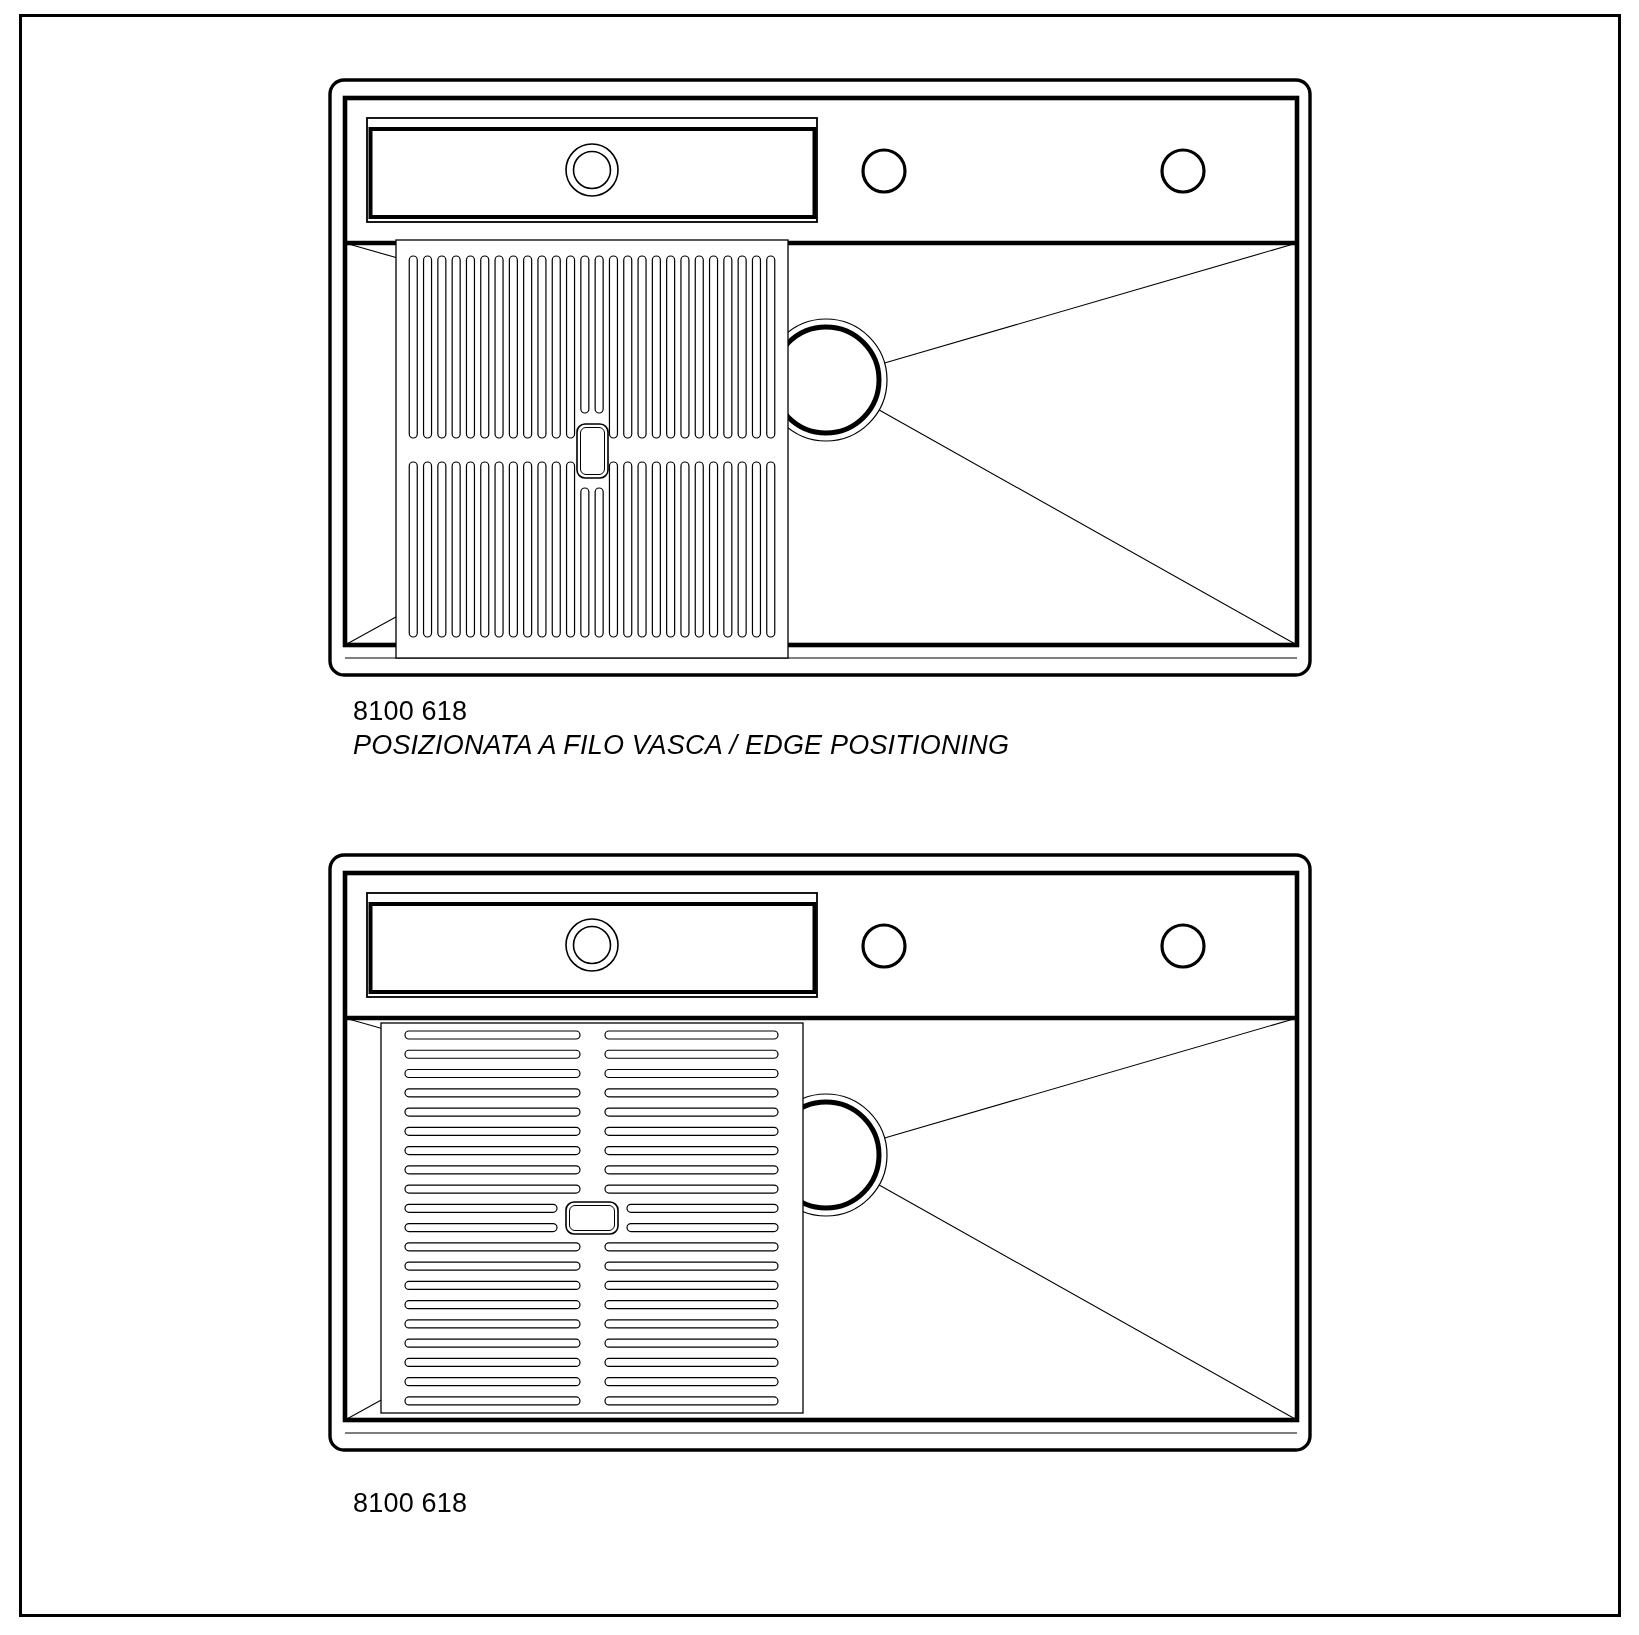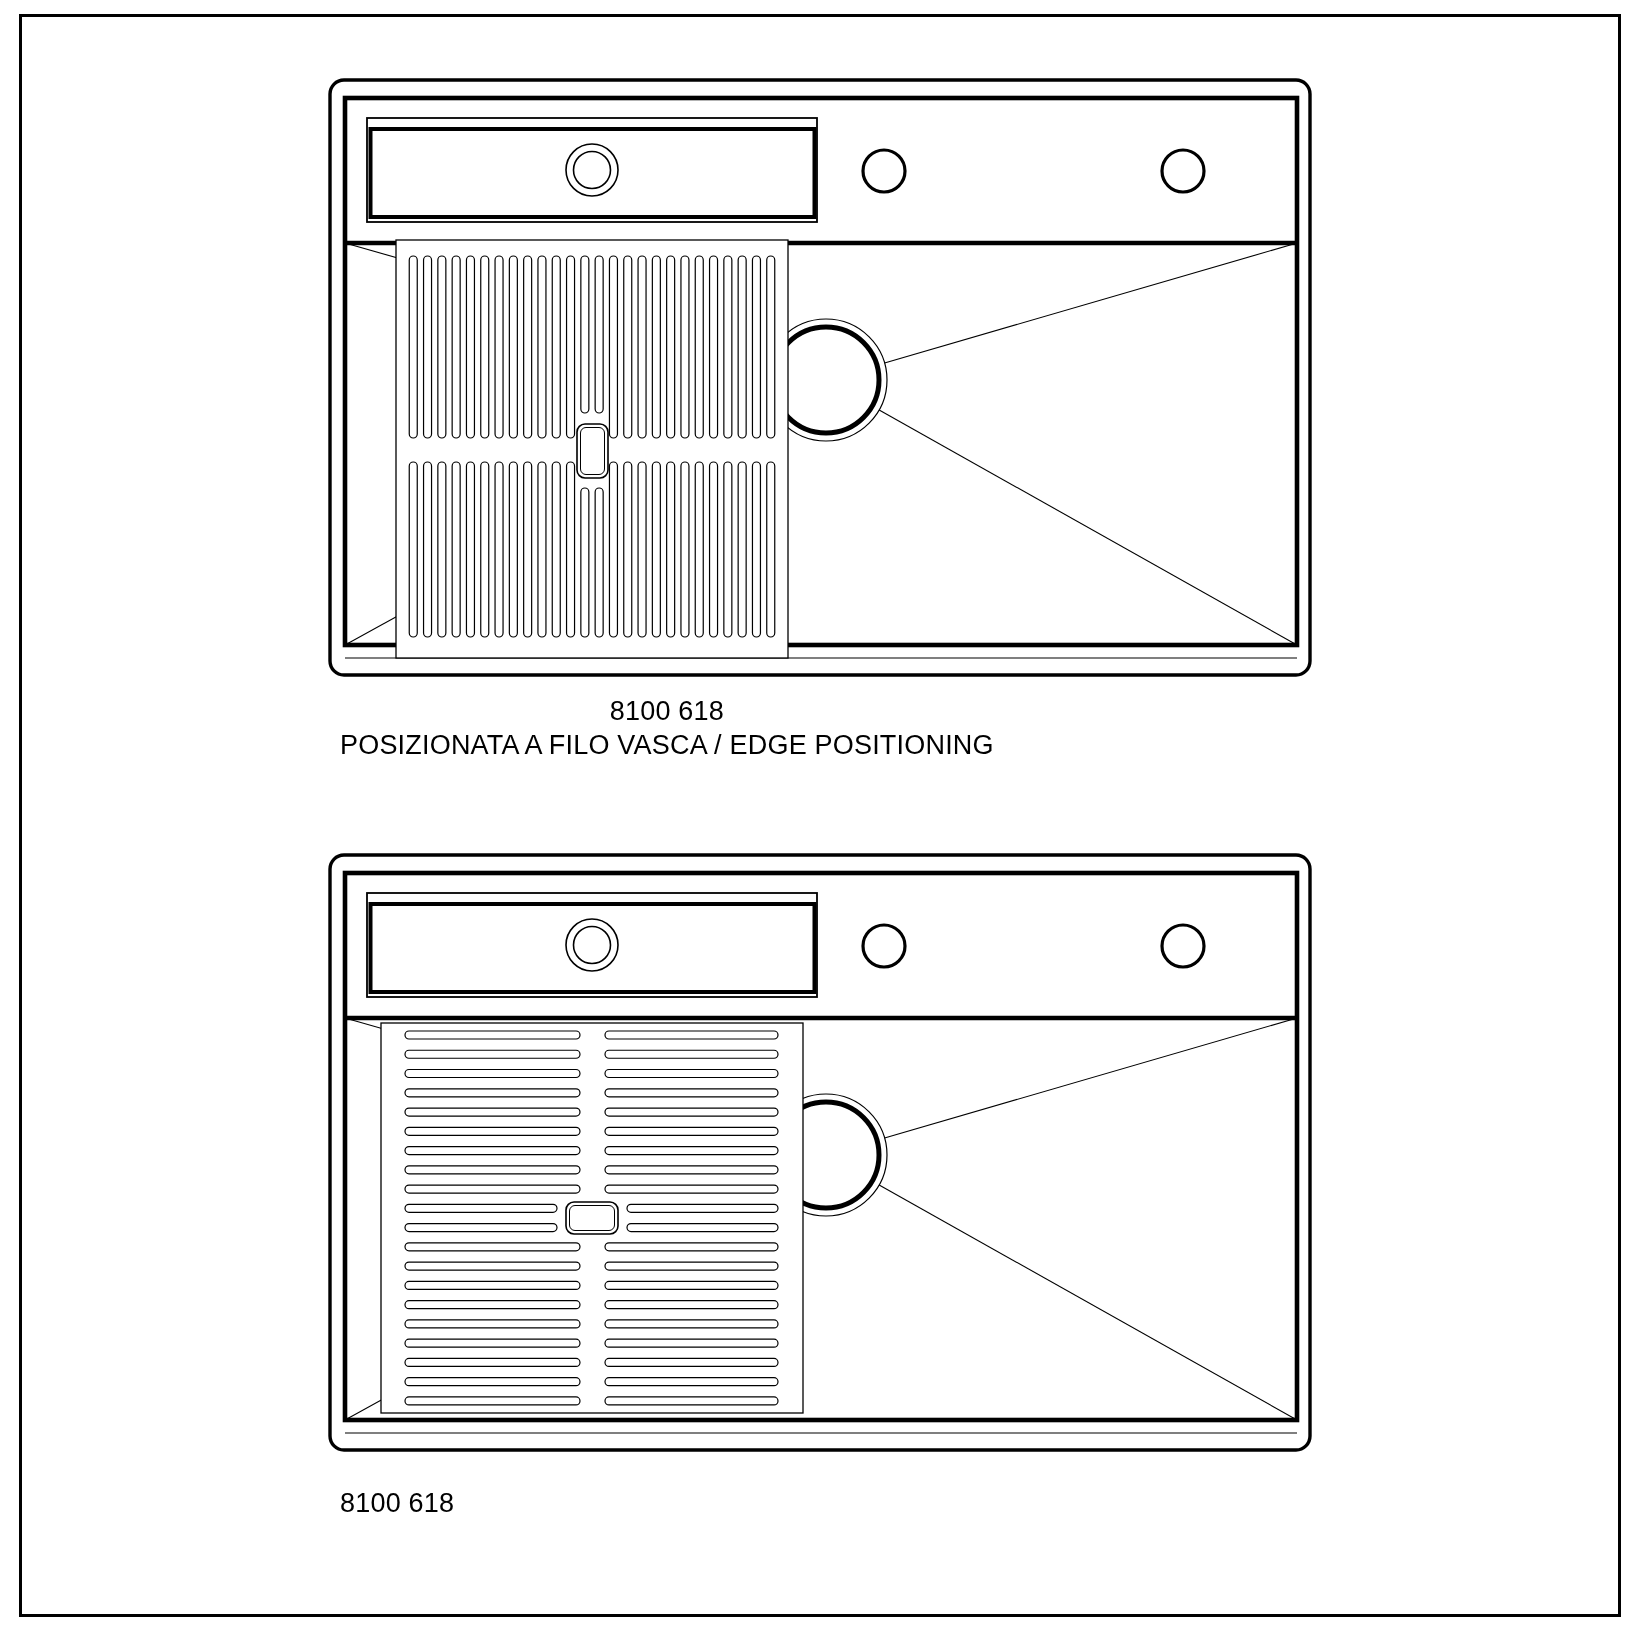--- a/index.html
+++ b/index.html
@@ -1,24 +1,24 @@
 <!DOCTYPE html>
 <html><head>
 <meta charset="utf-8">
 <style>
   html,body{margin:0;padding:0;background:#ffffff;}
   body{width:1639px;height:1635px;position:relative;overflow:hidden;
        font-family:"Liberation Sans",sans-serif;}
   .sheet-border{position:absolute;left:19px;top:14px;width:1602px;height:1603px;
        box-sizing:border-box;border:3.5px solid #000;}
   #diagram-svg{position:absolute;left:0;top:0;}
-  .caption-block{position:absolute;left:340px;color:#000;font-size:27px;
-       line-height:34px;letter-spacing:0.2px;white-space:nowrap;text-align:center;}
+  .caption-block{position:absolute;left:353px;color:#000;font-size:27px;
+       line-height:34px;letter-spacing:0.2px;white-space:nowrap;}
   .caption-block .code{display:block;}
-  .caption-block .cap{display:block;}
+  .caption-block .cap{display:block;font-style:italic;}
   .caption-top{top:694px;}
   .caption-bottom{top:1486px;}
 </style>
 </head>
 <body>
 
 <div class="sheet">
   <div class="sheet-border"></div>
 
   <svg id="diagram-svg" width="1639" height="1635" viewBox="0 0 1639 1635">

